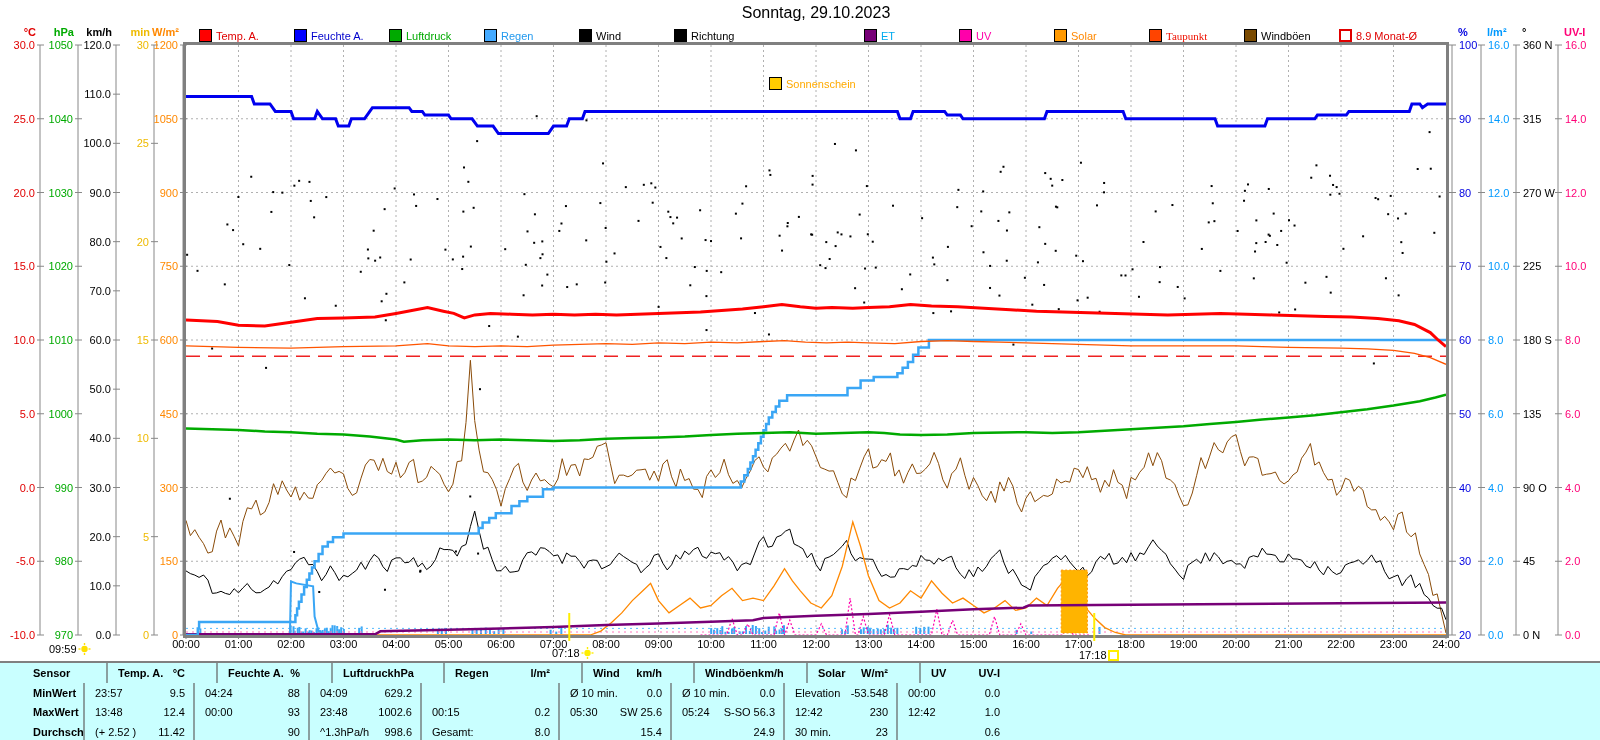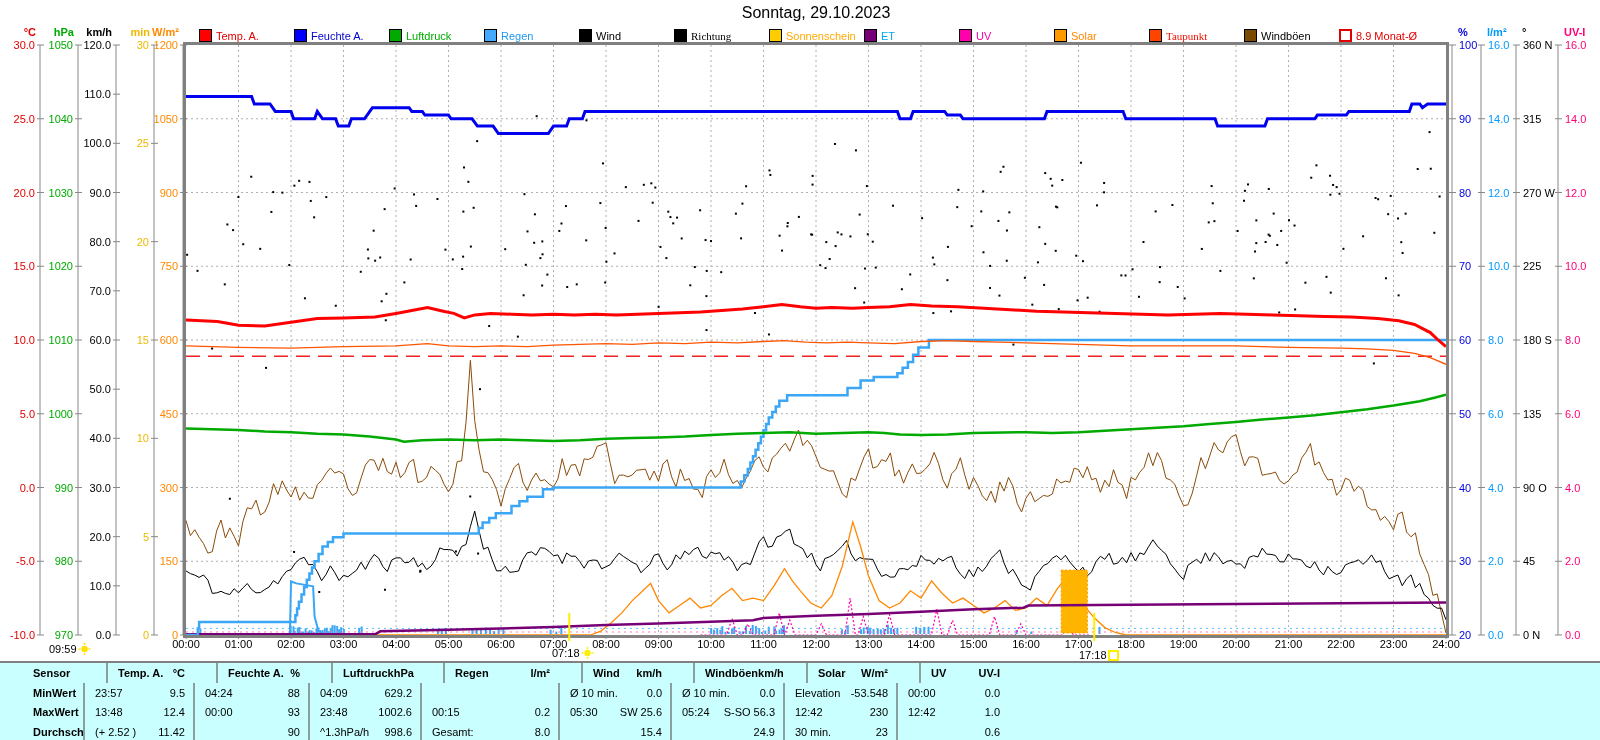--- a/index.html
+++ b/index.html
@@ -39,25 +39,25 @@
         <span style="color: rgb(0, 170, 0);">Luftdruck</span>
       </div>
       <div class="lg-item" style="left: 484px;">
         <span class="lg-box" style="background: rgb(68, 170, 255);"></span>
         <span style="color: rgb(34, 153, 238);">Regen</span>
       </div>
       <div class="lg-item" style="left: 579px;">
         <span class="lg-box" style="background: rgb(0, 0, 0);"></span>
         <span style="color: rgb(0, 0, 0);">Wind</span>
       </div>
-      <div class="lg-item" style="left: 674px; font-family: Liberation Serif, serif;">
+      <div class="lg-item" style="left: 674px;">
         <span class="lg-box" style="background: rgb(0, 0, 0);"></span>
         <span style="color: rgb(0, 0, 0);">Richtung</span>
       </div>
-      <div class="lg-item" style="left: 769px;">
+      <div class="lg-item" style="left: 769px; margin-top: 48px;">
         <span class="lg-box" style="background: rgb(255, 204, 0);"></span>
         <span style="color: rgb(255, 170, 0);">Sonnenschein</span>
       </div>
       <div class="lg-item" style="left: 864px;">
         <span class="lg-box" style="background: rgb(119, 0, 119);"></span>
         <span style="color: rgb(0, 170, 238);">ET</span>
       </div>
       <div class="lg-item" style="left: 959px;">
         <span class="lg-box" style="background: rgb(255, 0, 170);"></span>
         <span style="color: rgb(255, 0, 170);">UV</span>

